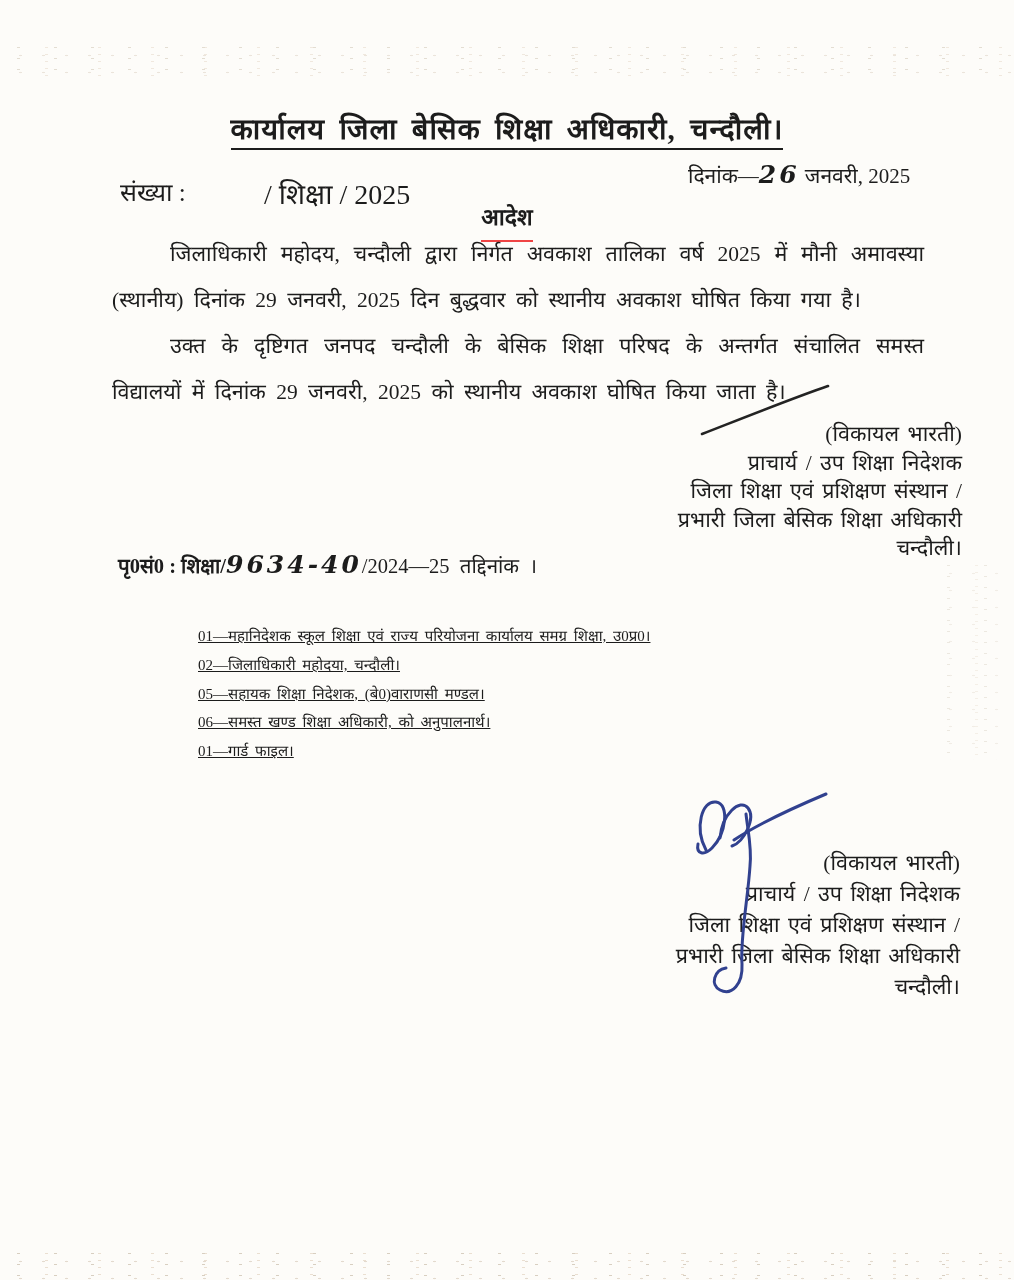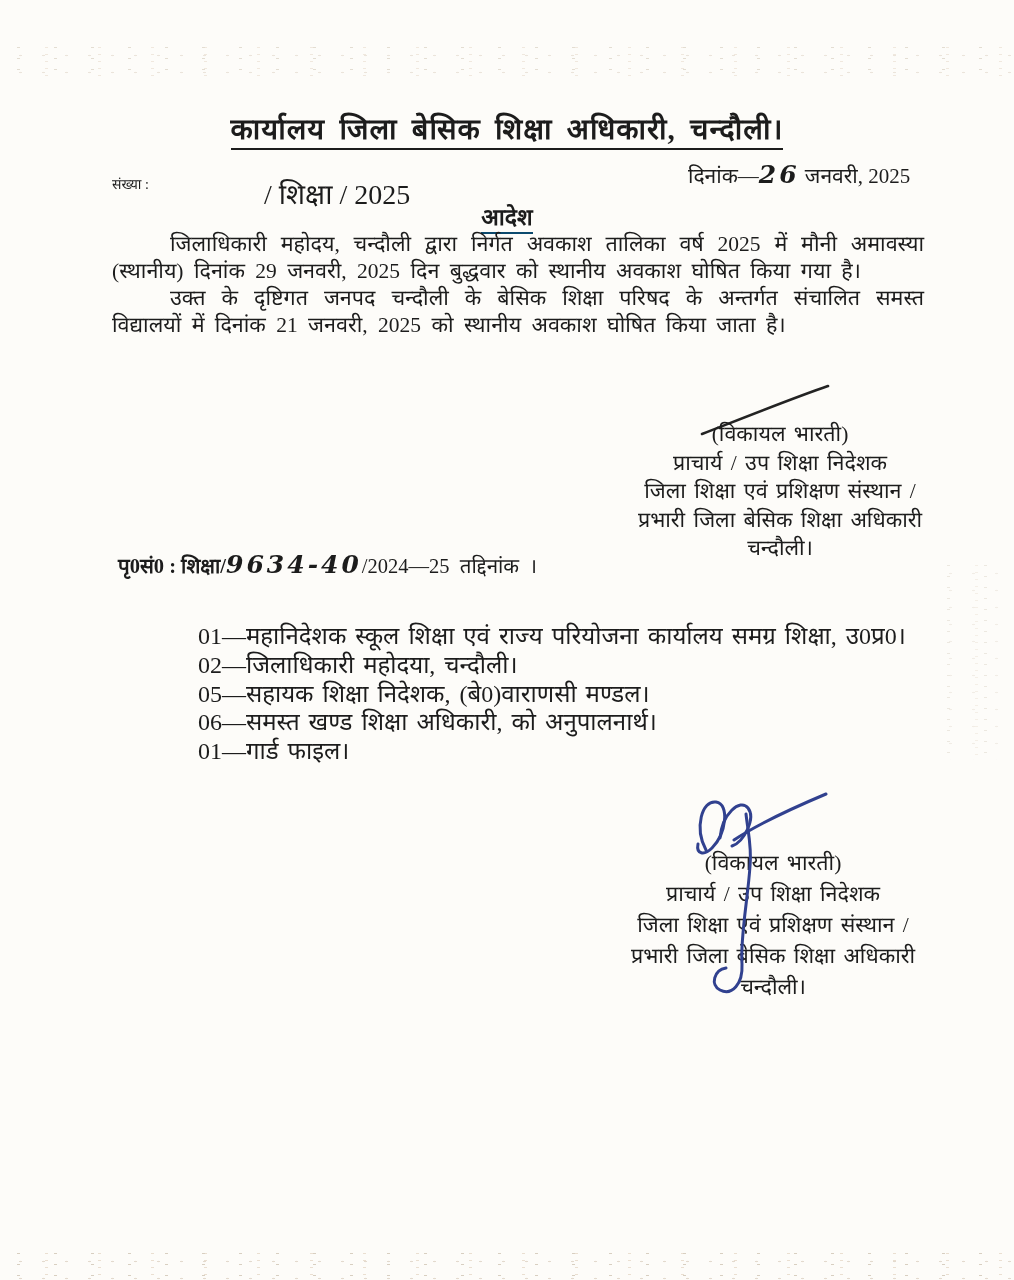--- a/index.html
+++ b/index.html
@@ -23,60 +23,60 @@
   .noise-bottom { top:1248px; height:32px; opacity:.8; }
   .noise-right { top:560px; left:930px; width:84px; height:200px; opacity:.35; }
 
   .title {
     position:absolute; top:108px; left:0; width:100%;
     text-align:center; font-size:29px; font-weight:bold;
     letter-spacing:1px; word-spacing:6px;
   }
   .title span { border-bottom:2.5px solid #1c1c1c; padding-bottom:3px; }
 
-  .ref-label   { position:absolute; top:174px; left:112px; font-size:14px; }
+  .ref-label   { position:absolute; top:174px; left:120px; font-size:25px; }
   .ref-value   { position:absolute; top:174px; left:264px; font-size:28px; }
   .date-line   { position:absolute; top:160px; left:688px; font-size:21px; }
 
   .hand {
     font-family:"DejaVu Serif",serif; font-style:italic; font-weight:bold;
     font-size:25px; letter-spacing:3px;
   }
 
   .order-head {
     position:absolute; top:200px; left:0; width:100%;
     text-align:center; font-size:23px; font-weight:bold;
   }
-  .order-head span { border-bottom:2px solid #0c4a6e; padding-bottom:2px; }
+  .order-head span { border-bottom:2px solid #ef4444; padding-bottom:10px; }
 
   .body-text {
     position:absolute; top:231px; left:112px; width:812px;
-    font-size:21.5px; line-height:27px; text-align:justify; word-spacing:5px;
+    font-size:21.5px; line-height:46px; text-align:justify; word-spacing:5px;
   }
   .body-text p { margin:0; text-indent:58px; }
 
   .sig-block {
-    position:absolute; text-align:center; font-size:21.5px; line-height:28.5px;
+    position:absolute; text-align:right; font-size:21.5px; line-height:28.5px;
     word-spacing:3px;
   }
   .sig1 { top:420px; left:598px; width:364px; }
   .sig2 { top:848px; left:586px; width:374px; line-height:31px; }
 
   .sig-stroke { position:absolute; pointer-events:none; }
   .stroke1 { top:382px; left:698px; }
   .stroke2 { top:788px; left:668px; z-index:3; }
 
   .ref2-row { position:absolute; top:550px; left:118px; font-size:20.5px; }
   .ref2-row b { font-weight:bold; }
   .copy-row { position:absolute; top:592px; left:112px; font-size:20.5px; word-spacing:3px; }
   .copy-row b { font-weight:bold; }
 
   .copy-items {
     position:absolute; top:622px; left:198px; width:720px;
-    font-size:24px; line-height:28.8px; word-spacing:3px;
+    font-size:15px; line-height:28.8px; word-spacing:3px;text-decoration:underline;
   }
   .copy-items div { white-space:nowrap; }
 </style>
 </head>
 <body>
 
 <div class="page">
 
   <div class="noise noise-top"></div>
   <div class="noise noise-bottom"></div>
@@ -90,21 +90,21 @@
   <div class="ref-value">/ शिक्षा / 2025</div>
 
   <div class="date-line"><span>दिनांक—</span><span class="hand">26</span><span> जनवरी, 2025</span></div>
 
   <div class="order-head">
     <span>आदेश</span>
   </div>
 
   <div class="body-text">
     <p>जिलाधिकारी महोदय, चन्दौली द्वारा निर्गत अवकाश तालिका वर्ष 2025 में मौनी अमावस्या (स्थानीय) दिनांक 29 जनवरी, 2025 दिन बुद्धवार को स्थानीय अवकाश घोषित किया गया है।</p>
-    <p>उक्त के दृष्टिगत जनपद चन्दौली के बेसिक शिक्षा परिषद के अन्तर्गत संचालित समस्त विद्यालयों में दिनांक 21 जनवरी, 2025 को स्थानीय अवकाश घोषित किया जाता है।</p>
+    <p>उक्त के दृष्टिगत जनपद चन्दौली के बेसिक शिक्षा परिषद के अन्तर्गत संचालित समस्त विद्यालयों में दिनांक 29 जनवरी, 2025 को स्थानीय अवकाश घोषित किया जाता है।</p>
   </div>
 
   <svg class="sig-stroke stroke1" width="134" height="56" viewBox="0 0 134 56">
     <path d="M4,52 C40,38 95,16 130,4" fill="none" stroke="#232323" stroke-width="2.6" stroke-linecap="round"></path>
   </svg>
 
   <div class="sig-block sig1">
     <div>(विकायल भारती)</div>
     <div>प्राचार्य / उप शिक्षा निदेशक</div>
     <div>जिला शिक्षा एवं प्रशिक्षण संस्थान /</div>

